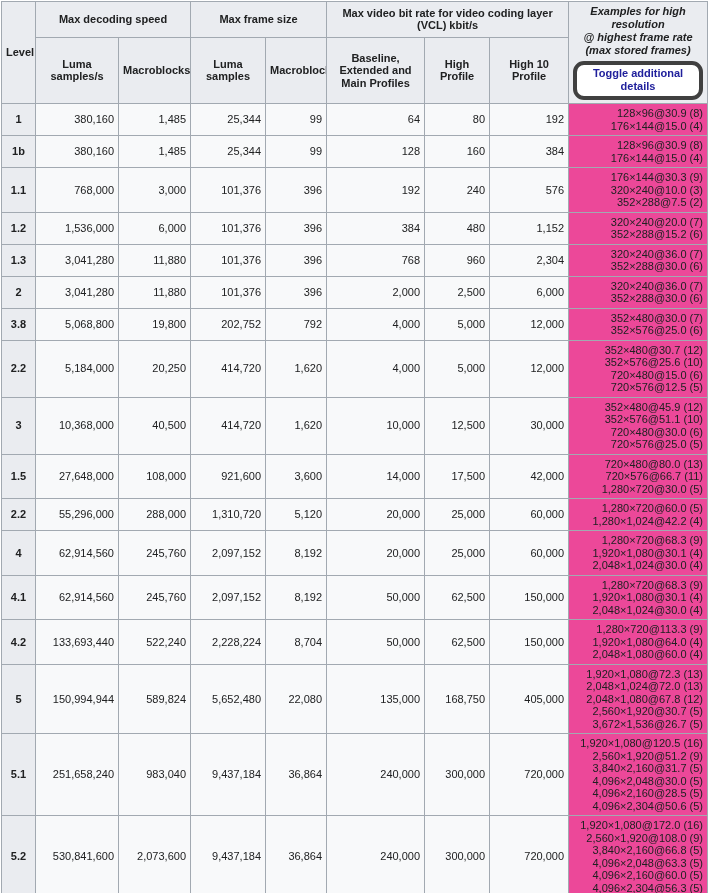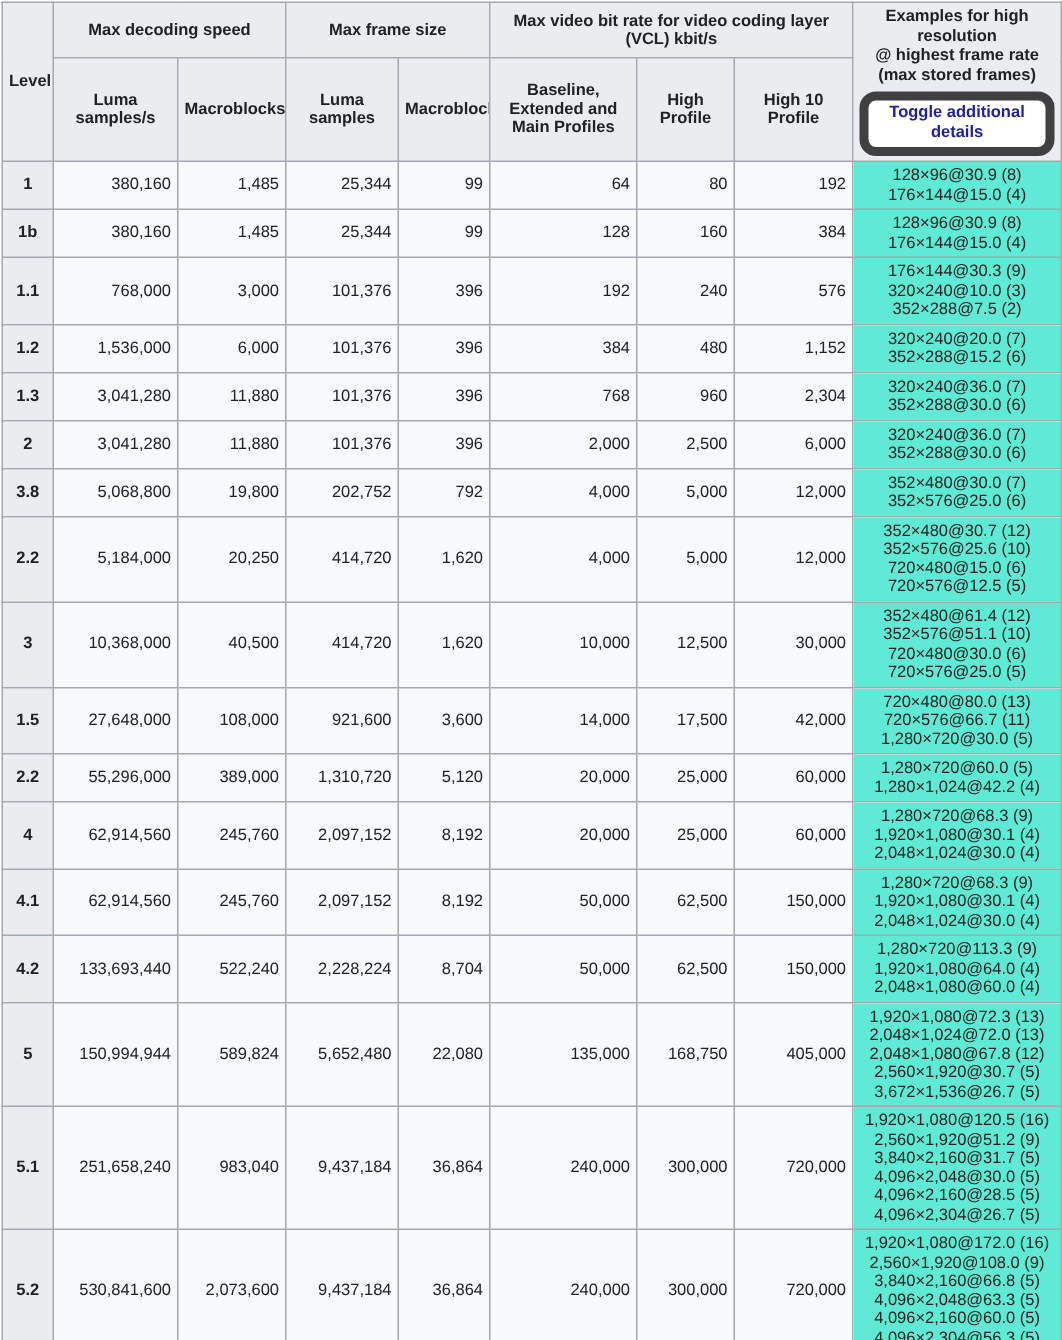--- a/index.html
+++ b/index.html
@@ -40,32 +40,32 @@
   tbody th.level-cell {
     background: #eaecf0;
     font-weight: bold;
     text-align: center;
   }
   td.num-cell {
     text-align: right;
     background: #f8f9fa;
   }
   td.examples-cell {
-    text-align: center;
-    background: #5eead4;
+    text-align: right;
+    background: #ec4899;
     padding-right: 5px;
   }
   td.examples-cell div { white-space: nowrap; }
-  th.examples-header div.hline { line-height: 13px; }
+  th.examples-header div.hline { line-height: 13px; font-style: italic; }
   .toggle-btn {
     display: inline-block;
     margin-top: 4px;
     padding: 2px 10px 3px 10px;
     background: #ffffff;
-    border: 6px solid #404040;
+    border: 4px solid #404040;
     border-radius: 11px;
     font-family: inherit;
     font-size: 11px;
     font-weight: bold;
     color: #20209c;
     cursor: pointer;
     line-height: 13px;
   }
 </style>
 </head>
@@ -226,21 +226,21 @@
         <tr>
           <th class="level-cell">3</th>
           <td class="num-cell">10,368,000</td>
           <td class="num-cell">40,500</td>
           <td class="num-cell">414,720</td>
           <td class="num-cell">1,620</td>
           <td class="num-cell">10,000</td>
           <td class="num-cell">12,500</td>
           <td class="num-cell">30,000</td>
           <td class="examples-cell">
-            <div>352×480@61.4 (12)</div>
+            <div>352×480@45.9 (12)</div>
             <div>352×576@51.1 (10)</div>
             <div>720×480@30.0 (6)</div>
             <div>720×576@25.0 (5)</div>
           </td>
         </tr>
         <tr>
           <th class="level-cell">1.5</th>
           <td class="num-cell">27,648,000</td>
           <td class="num-cell">108,000</td>
           <td class="num-cell">921,600</td>
@@ -250,21 +250,21 @@
           <td class="num-cell">42,000</td>
           <td class="examples-cell">
             <div>720×480@80.0 (13)</div>
             <div>720×576@66.7 (11)</div>
             <div>1,280×720@30.0 (5)</div>
           </td>
         </tr>
         <tr>
           <th class="level-cell">2.2</th>
           <td class="num-cell">55,296,000</td>
-          <td class="num-cell">389,000</td>
+          <td class="num-cell">288,000</td>
           <td class="num-cell">1,310,720</td>
           <td class="num-cell">5,120</td>
           <td class="num-cell">20,000</td>
           <td class="num-cell">25,000</td>
           <td class="num-cell">60,000</td>
           <td class="examples-cell">
             <div>1,280×720@60.0 (5)</div>
             <div>1,280×1,024@42.2 (4)</div>
           </td>
         </tr>
@@ -338,21 +338,21 @@
           <td class="num-cell">36,864</td>
           <td class="num-cell">240,000</td>
           <td class="num-cell">300,000</td>
           <td class="num-cell">720,000</td>
           <td class="examples-cell">
             <div>1,920×1,080@120.5 (16)</div>
             <div>2,560×1,920@51.2 (9)</div>
             <div>3,840×2,160@31.7 (5)</div>
             <div>4,096×2,048@30.0 (5)</div>
             <div>4,096×2,160@28.5 (5)</div>
-            <div>4,096×2,304@26.7 (5)</div>
+            <div>4,096×2,304@50.6 (5)</div>
           </td>
         </tr>
         <tr>
           <th class="level-cell">5.2</th>
           <td class="num-cell">530,841,600</td>
           <td class="num-cell">2,073,600</td>
           <td class="num-cell">9,437,184</td>
           <td class="num-cell">36,864</td>
           <td class="num-cell">240,000</td>
           <td class="num-cell">300,000</td>

